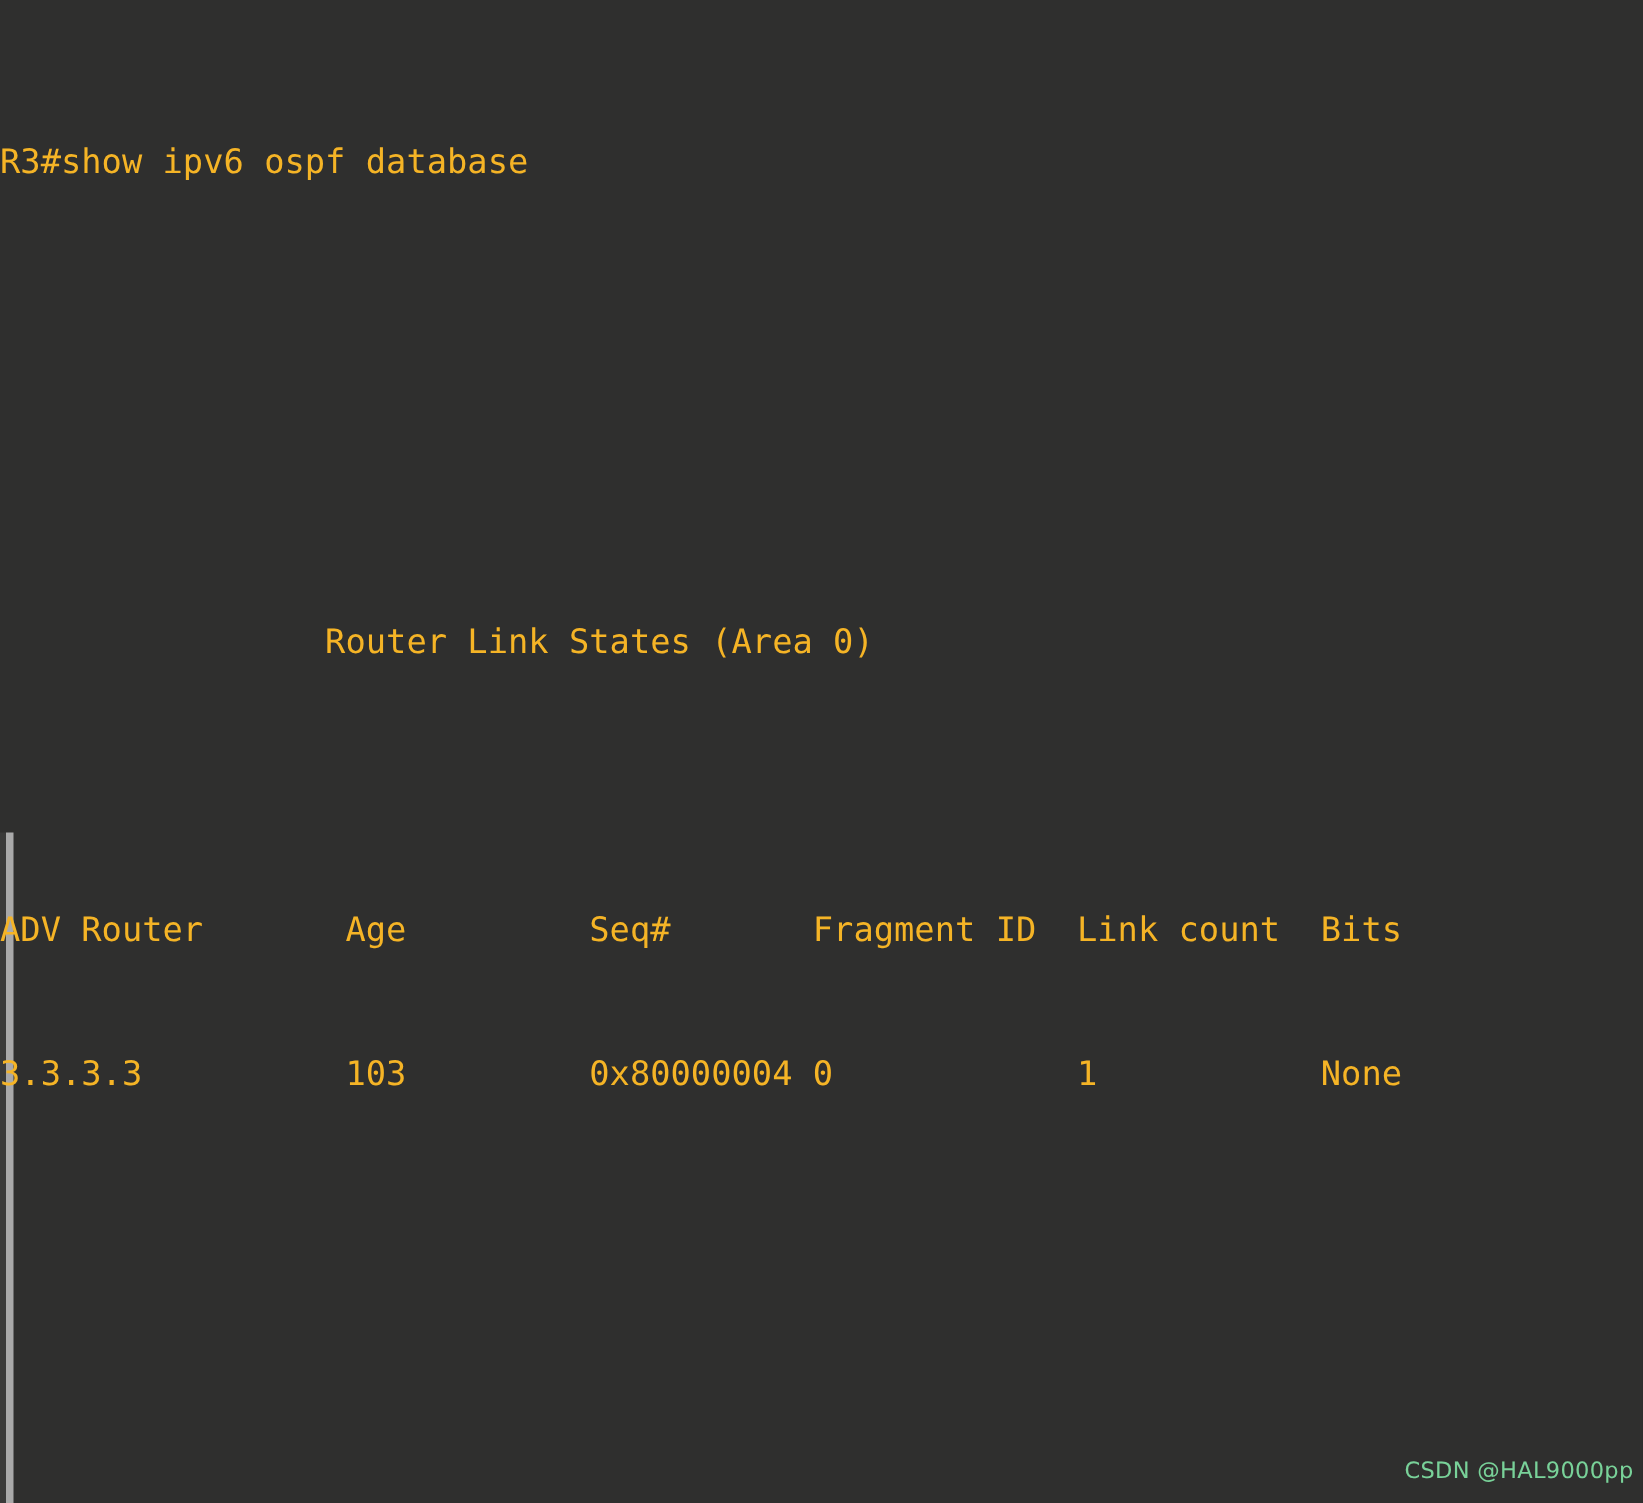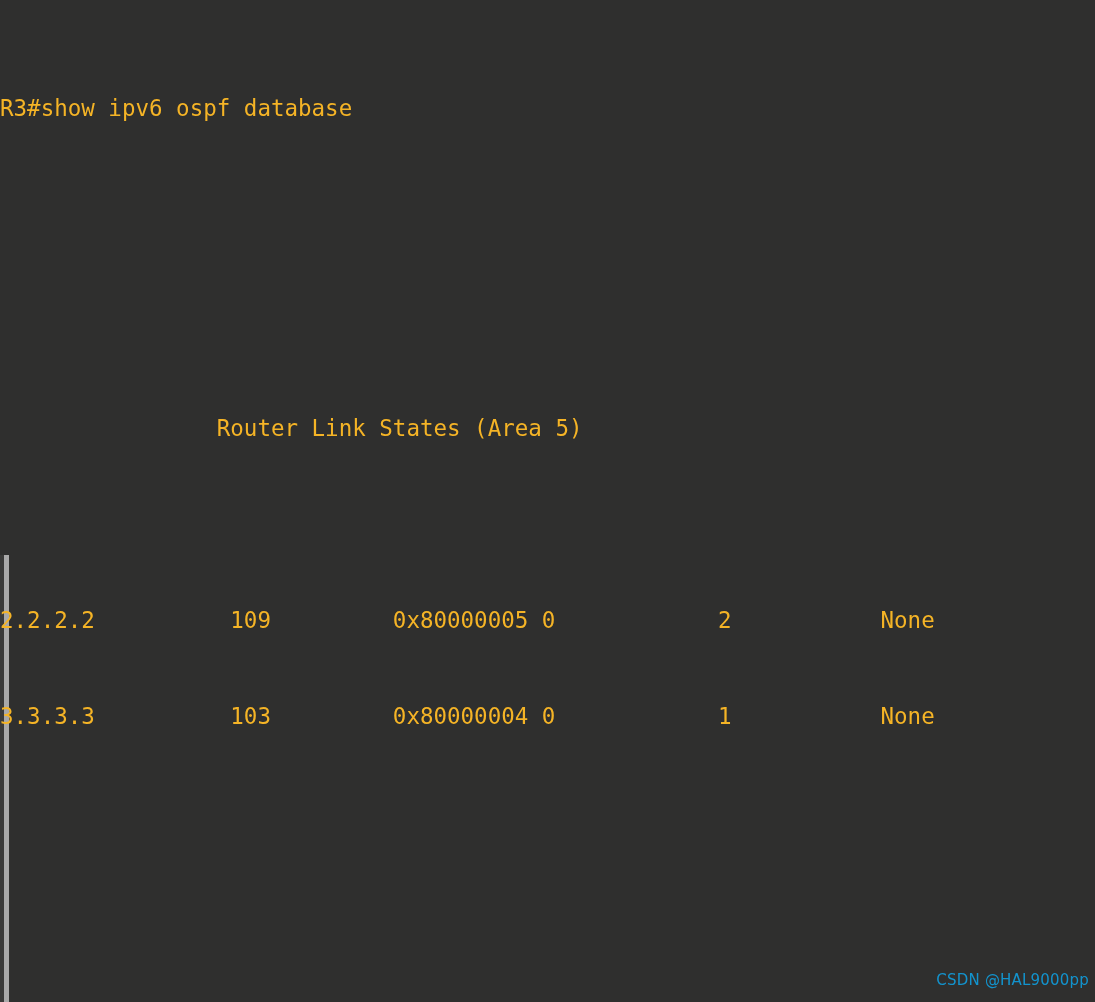--- a/index.html
+++ b/index.html
@@ -53,44 +53,44 @@
   }
   .line.blank {
     color: transparent;
   }
   #watermark {
     position: absolute;
     right: 6px;
     bottom: 6px;
     font-family: "DejaVu Sans", "Liberation Sans", sans-serif;
     font-size: 15px;
-    color: #0ea5e9;
+    color: #86efac;
     opacity: 0.85;
     letter-spacing: 0.2px;
     pointer-events: none;
     white-space: pre;
   }
 </style>
 </head>
 <body>
 
 <div id="terminal">
 
   <div id="left-scroll-track"></div>
   <div id="left-scrollbar"></div>
 
   <div class="screen-lines">
 
     <span class="line">R3#show ipv6 ospf database</span>
     <span class="line blank"> </span>
     <span class="line blank"> </span>
 
-    <span class="line">                Router Link States (Area 5)</span>
+    <span class="line">                Router Link States (Area 0)</span>
     <span class="line blank"> </span>
-    <span class="line">2.2.2.2          109         0x80000005 0            2           None</span>
+    <span class="line">ADV Router       Age         Seq#       Fragment ID  Link count  Bits</span>
     <span class="line">3.3.3.3          103         0x80000004 0            1           None</span>
     
 
     
     
     
     
     
     
 

